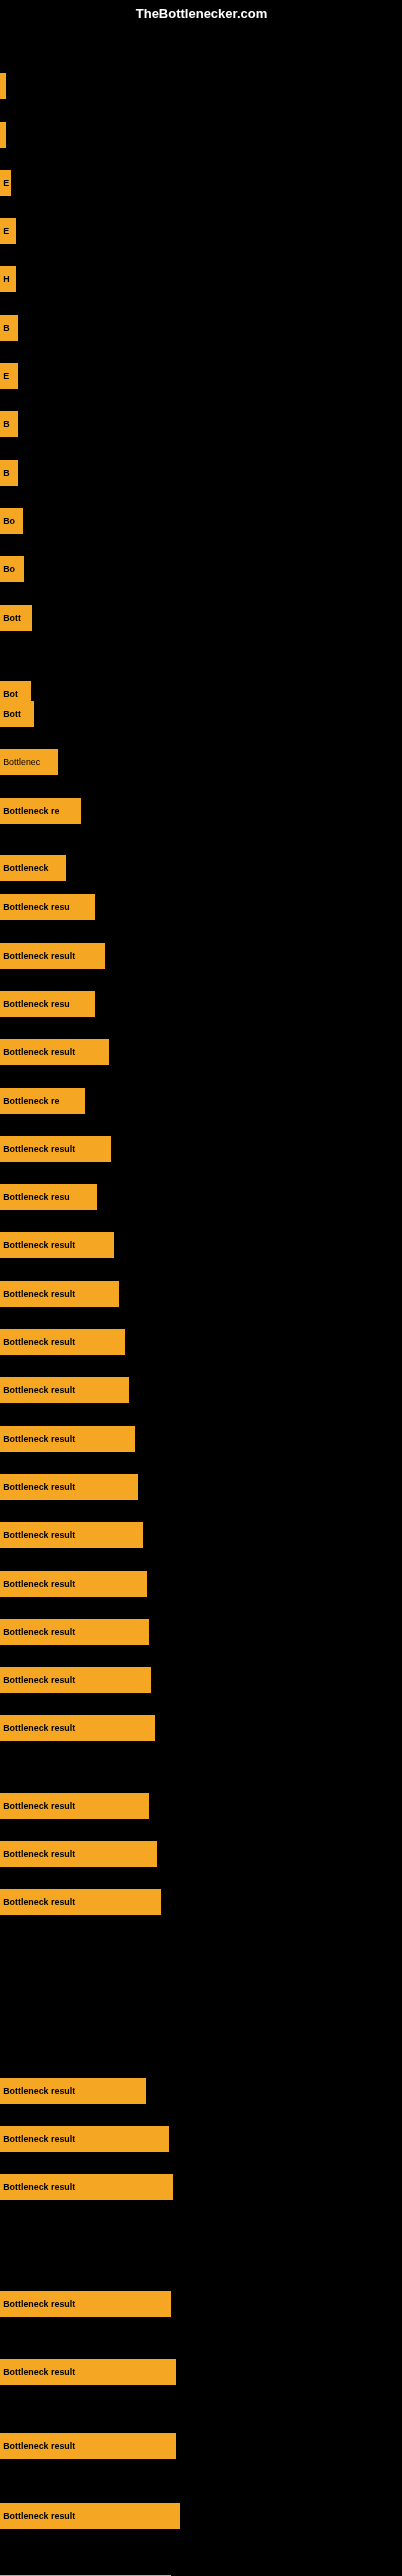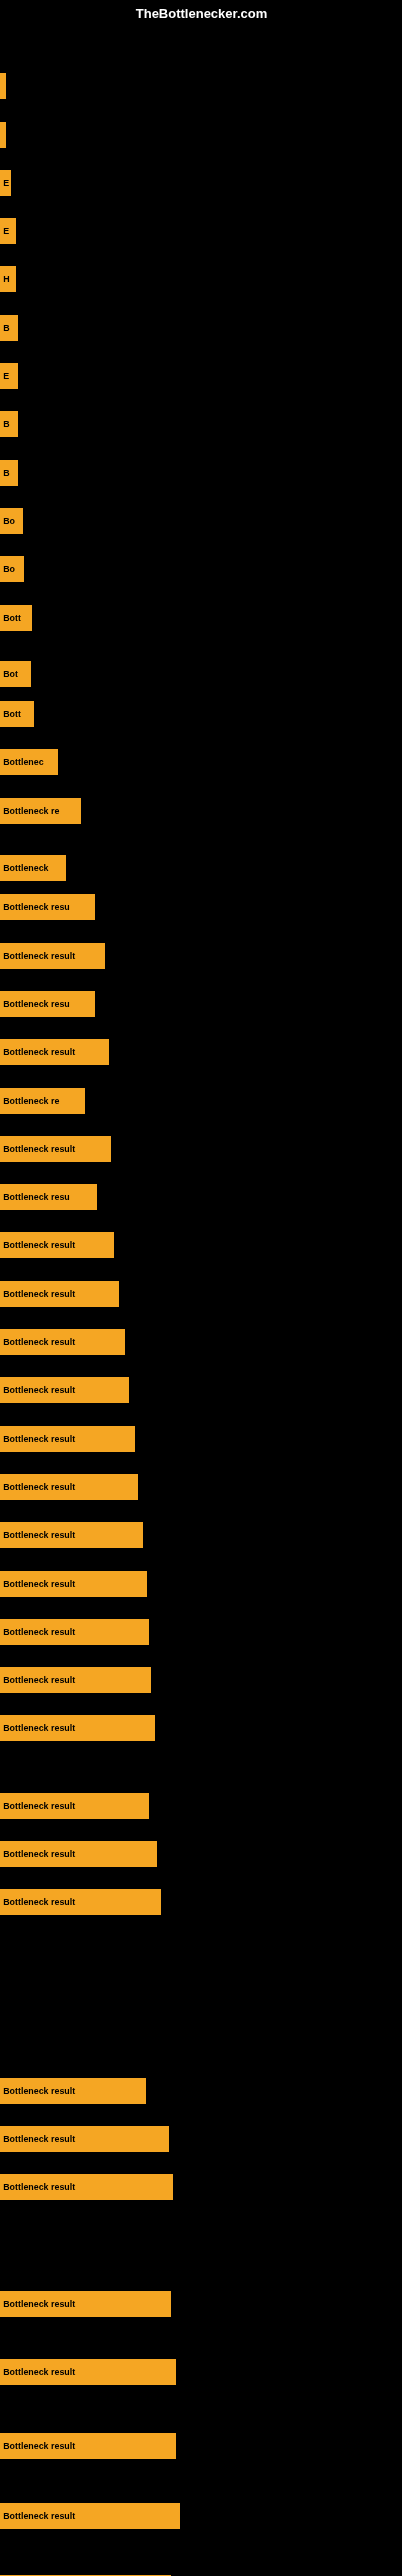--- a/index.html
+++ b/index.html
@@ -69,28 +69,28 @@
     </div>
     <div style="position: absolute; top: 467px; left: 0px; width: 403px; height: 44px; display: flex; align-items: center;">
       <div style="background-color: rgb(245, 166, 35); width: 22.5px; height: 26px; display: flex; align-items: center; padding-left: 3.2px; color: rgb(0, 0, 0); font-size: 8.9px; font-weight: bold; white-space: nowrap; overflow: hidden;">Bo</div>
     </div>
     <div style="position: absolute; top: 515px; left: 0px; width: 403px; height: 44px; display: flex; align-items: center;">
       <div style="background-color: rgb(245, 166, 35); width: 24px; height: 26px; display: flex; align-items: center; padding-left: 3.2px; color: rgb(0, 0, 0); font-size: 8.9px; font-weight: bold; white-space: nowrap; overflow: hidden;">Bo</div>
     </div>
     <div style="position: absolute; top: 564px; left: 0px; width: 403px; height: 44px; display: flex; align-items: center;">
       <div style="background-color: rgb(245, 166, 35); width: 32px; height: 26px; display: flex; align-items: center; padding-left: 3.2px; color: rgb(0, 0, 0); font-size: 8.9px; font-weight: bold; white-space: nowrap; overflow: hidden;">Bott</div>
     </div>
-    <div style="position: absolute; top: 620px; left: 0px; width: 403px; height: 44px; display: flex; align-items: center;">
+    <div style="position: absolute; top: 640px; left: 0px; width: 403px; height: 44px; display: flex; align-items: center;">
       <div style="background-color: rgb(245, 166, 35); width: 31px; height: 26px; display: flex; align-items: center; padding-left: 3.2px; color: rgb(0, 0, 0); font-size: 8.9px; font-weight: bold; white-space: nowrap; overflow: hidden;">Bot</div>
     </div>
     <div style="position: absolute; top: 660px; left: 0px; width: 403px; height: 44px; display: flex; align-items: center;">
       <div style="background-color: rgb(245, 166, 35); width: 34px; height: 26px; display: flex; align-items: center; padding-left: 3.2px; color: rgb(0, 0, 0); font-size: 8.9px; font-weight: bold; white-space: nowrap; overflow: hidden;">Bott</div>
     </div>
     <div style="position: absolute; top: 708px; left: 0px; width: 403px; height: 44px; display: flex; align-items: center;">
-      <div style="background-color: rgb(245, 166, 35); width: 58px; height: 26px; display: flex; align-items: center; padding-left: 3.2px; color: rgb(0, 0, 0); font-size: 8.9px; font-weight: bold; white-space: nowrap; overflow: hidden;">Bottlenec</div>
+      <div style="background-color: rgb(245, 166, 35); width: 58px; height: 26px; display: flex; align-items: center; padding-left: 3.2px; color: rgb(0, 0, 0); font-size: 8.9px; font-weight: normal; white-space: nowrap; overflow: hidden;">Bottlenec</div>
     </div>
     <div style="position: absolute; top: 757px; left: 0px; width: 403px; height: 44px; display: flex; align-items: center;">
       <div style="background-color: rgb(245, 166, 35); width: 81px; height: 26px; display: flex; align-items: center; padding-left: 3.2px; color: rgb(0, 0, 0); font-size: 8.9px; font-weight: bold; white-space: nowrap; overflow: hidden;">Bottleneck re</div>
     </div>
     <div style="position: absolute; top: 805px; left: 0px; width: 403px; height: 44px; display: flex; align-items: flex-end;">
       <div style="background-color: rgb(245, 166, 35); width: 66px; height: 26px; display: flex; align-items: center; padding-left: 3.2px; color: rgb(0, 0, 0); font-size: 8.9px; font-weight: bold; white-space: nowrap; overflow: hidden;">Bottleneck</div>
     </div>
     <div style="position: absolute; top: 853px; left: 0px; width: 403px; height: 44px; display: flex; align-items: center;">
       <div style="background-color: rgb(245, 166, 35); width: 95px; height: 26px; display: flex; align-items: center; padding-left: 3.2px; color: rgb(0, 0, 0); font-size: 8.9px; font-weight: bold; white-space: nowrap; overflow: hidden;">Bottleneck resu</div>
     </div>

